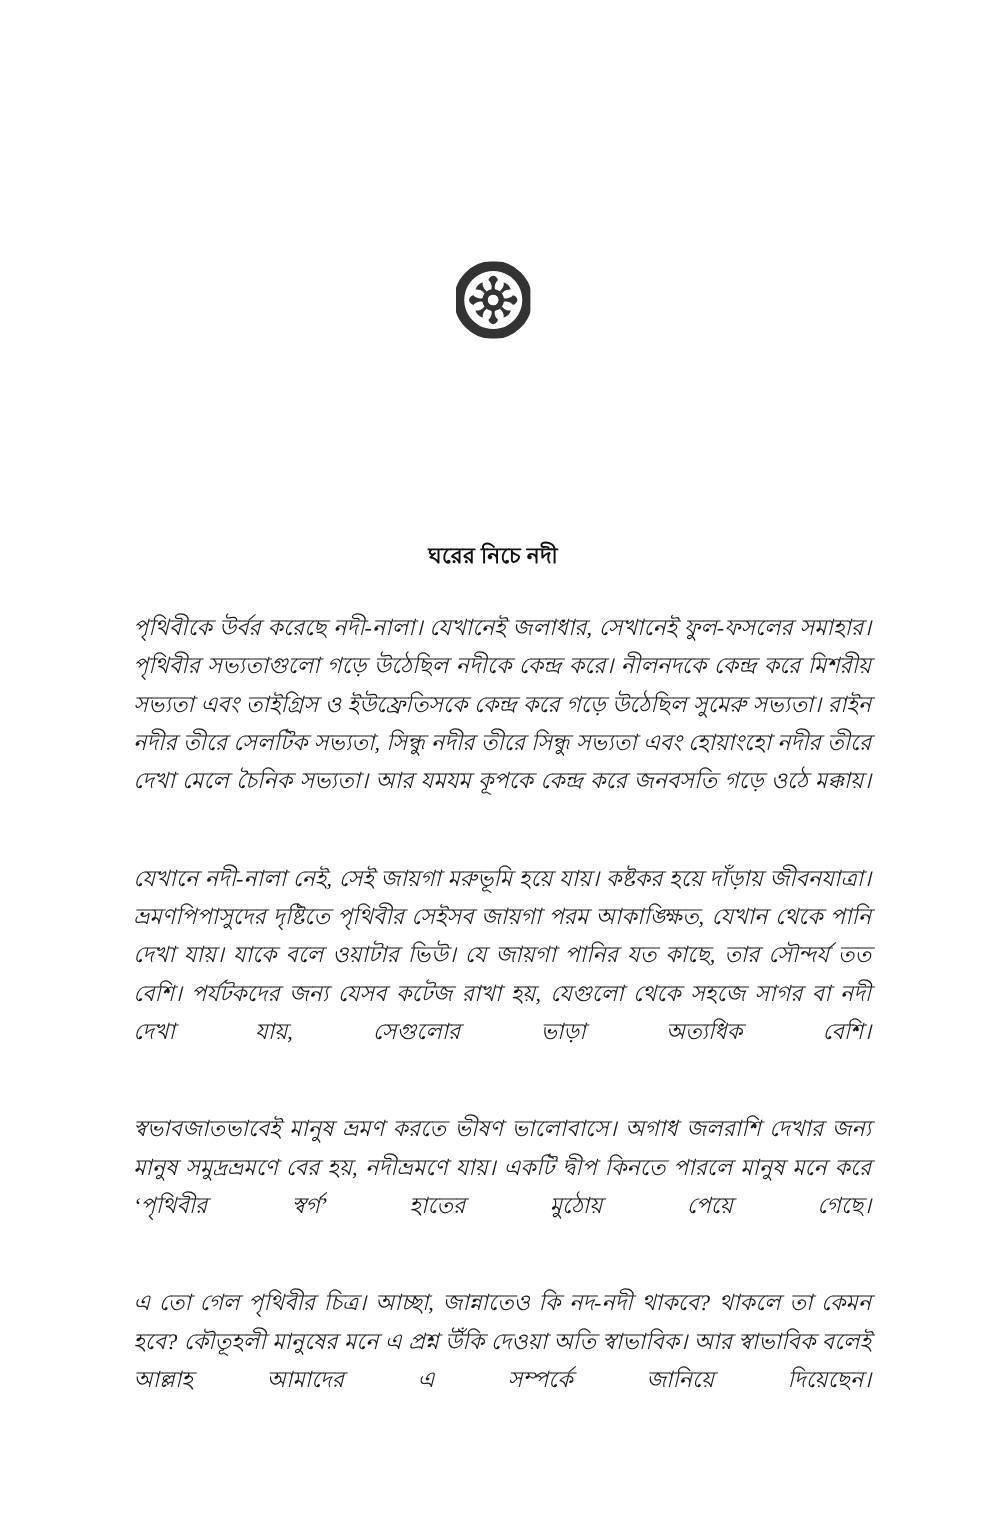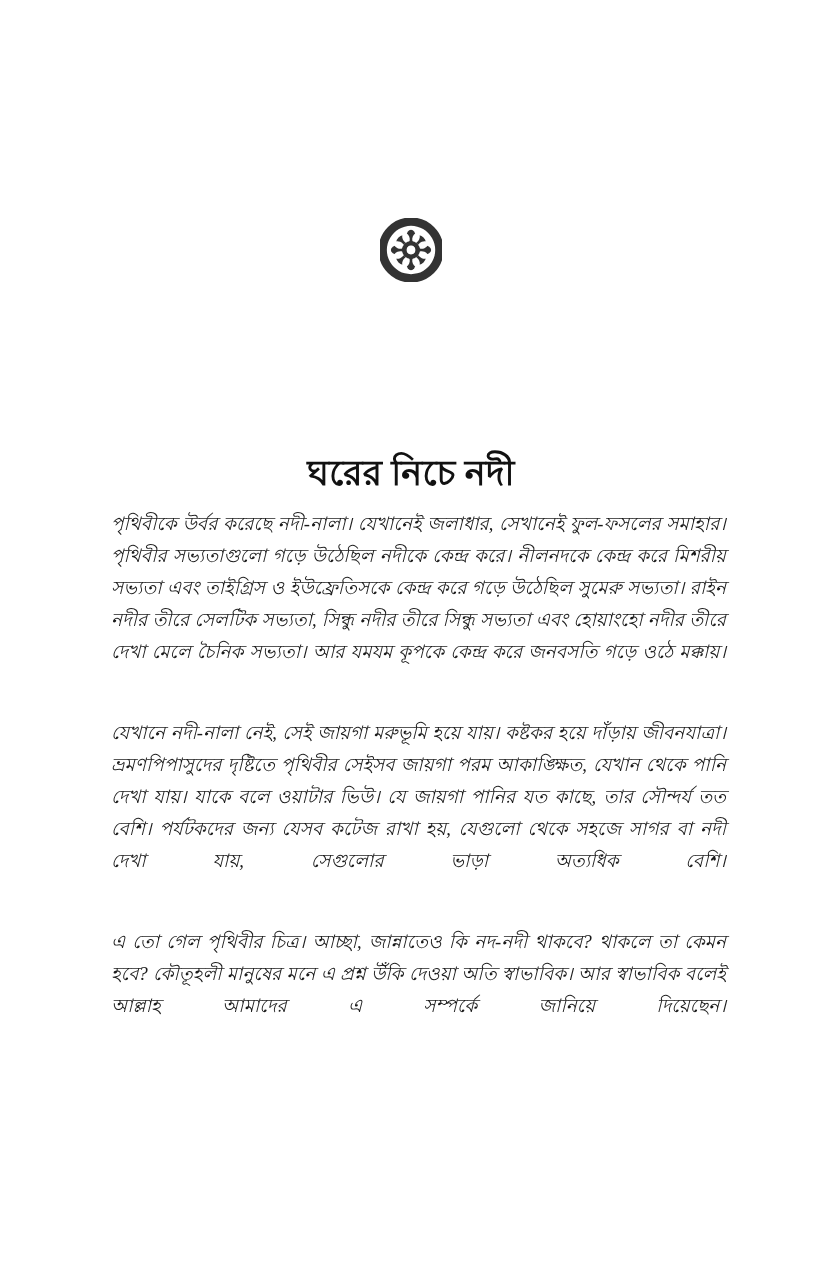--- a/index.html
+++ b/index.html
@@ -38,21 +38,21 @@
     height: 64px;
   }
 
   
   .chapter-title {
     position: absolute;
     left: 0;
     top: 432px;
     width: 822px;
     text-align: center;
-    font-size: 35px;
+    font-size: 18px;
     line-height: 38px;
     font-weight: 700;
     letter-spacing: 0.3px;
     color: #111111;
     font-family: "Liberation Serif", "DejaVu Serif", serif;
   }
 
   
   .text-column {
     position: absolute;
@@ -122,16 +122,17 @@
         <circle cx="50" cy="50" r="6.5" fill="#ffffff"></circle>
       </g>
     </svg>
   </div>
 
   <h1 class="chapter-title">ঘরের নিচে নদী</h1>
 
   <div class="text-column">
     <p class="body-par">পৃথিবীকে উর্বর করেছে নদী-নালা। যেখানেই জলাধার, সেখানেই ফুল-ফসলের সমাহার। পৃথিবীর সভ্যতাগুলো গড়ে উঠেছিল নদীকে কেন্দ্র করে। নীলনদকে কেন্দ্র করে মিশরীয় সভ্যতা এবং তাইগ্রিস ও ইউফ্রেতিসকে কেন্দ্র করে গড়ে উঠেছিল সুমেরু সভ্যতা। রাইন নদীর তীরে সেলটিক সভ্যতা, সিন্ধু নদীর তীরে সিন্ধু সভ্যতা এবং হোয়াংহো নদীর তীরে দেখা মেলে চৈনিক সভ্যতা। আর যমযম কূপকে কেন্দ্র করে জনবসতি গড়ে ওঠে মক্কায়।</p>
     <p class="body-par">যেখানে নদী-নালা নেই, সেই জায়গা মরুভূমি হয়ে যায়। কষ্টকর হয়ে দাঁড়ায় জীবনযাত্রা। ভ্রমণপিপাসুদের দৃষ্টিতে পৃথিবীর সেইসব জায়গা পরম আকাঙ্ক্ষিত, যেখান থেকে পানি দেখা যায়। যাকে বলে ওয়াটার ভিউ। যে জায়গা পানির যত কাছে, তার সৌন্দর্য তত বেশি। পর্যটকদের জন্য যেসব কটেজ রাখা হয়, যেগুলো থেকে সহজে সাগর বা নদী দেখা যায়, সেগুলোর ভাড়া অত্যধিক বেশি।</p>
+    <p class="body-par">স্বভাবজাতভাবেই মানুষ ভ্রমণ করতে ভীষণ ভালোবাসে। অগাধ জলরাশি দেখার জন্য মানুষ সমুদ্রভ্রমণে বের হয়, নদীভ্রমণে যায়। একটি দ্বীপ কিনতে পারলে মানুষ মনে করে ‘পৃথিবীর স্বর্গ’ হাতের মুঠোয় পেয়ে গেছে।</p>
     <p class="body-par">এ তো গেল পৃথিবীর চিত্র। আচ্ছা, জান্নাতেও কি নদ-নদী থাকবে? থাকলে তা কেমন হবে? কৌতূহলী মানুষের মনে এ প্রশ্ন উঁকি দেওয়া অতি স্বাভাবিক। আর স্বাভাবিক বলেই আল্লাহ আমাদের এ সম্পর্কে জানিয়ে দিয়েছেন।</p>
   </div>
 
 </div>
 
 </body></html>

